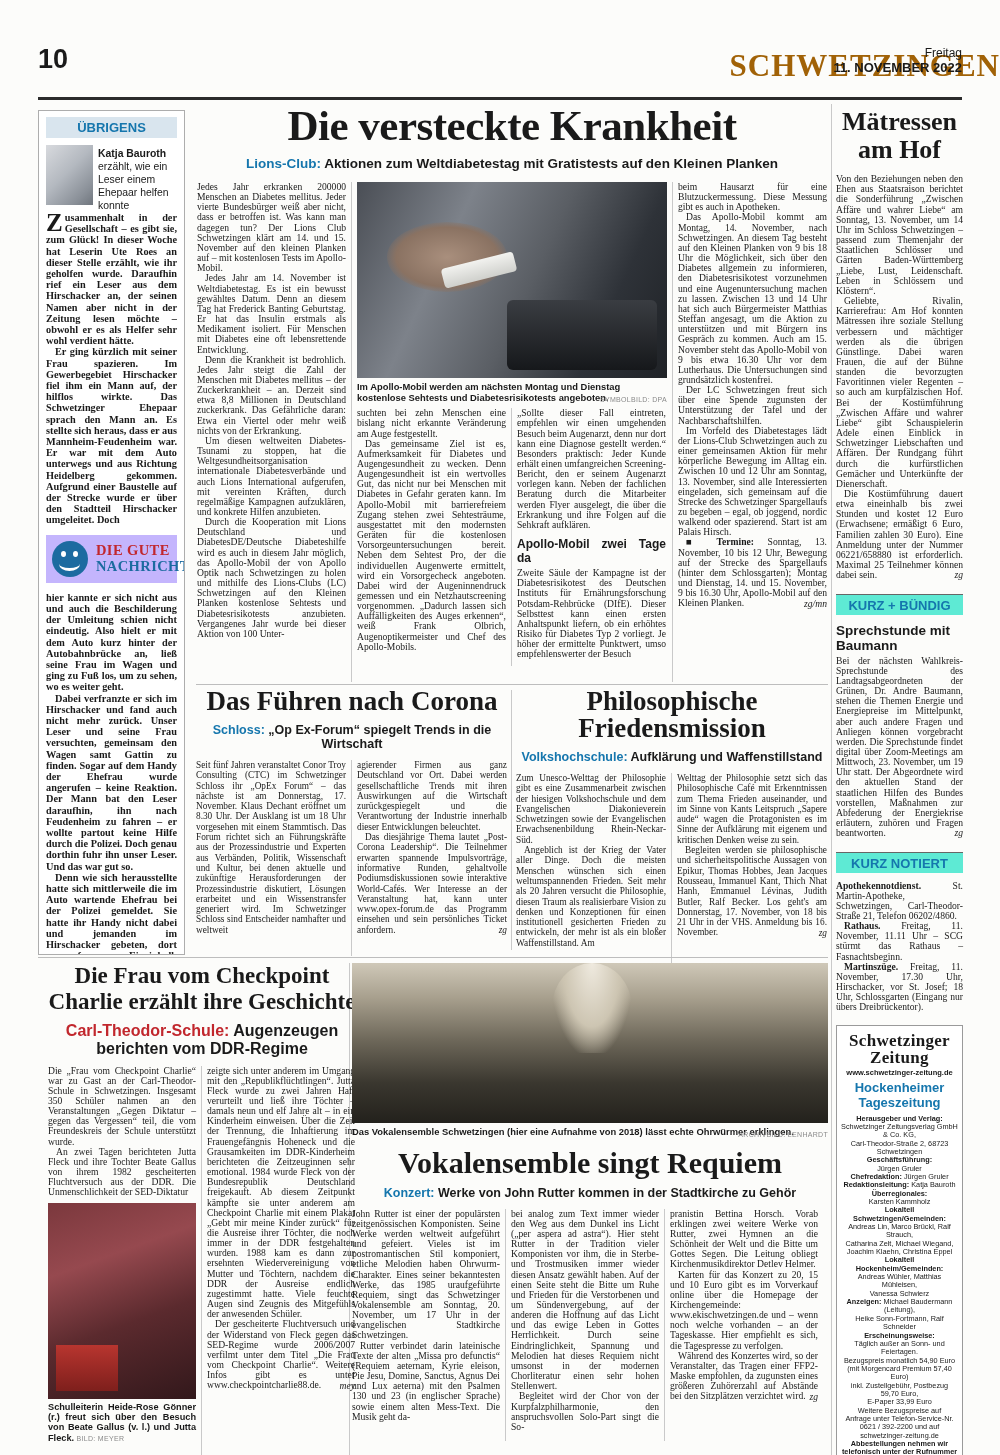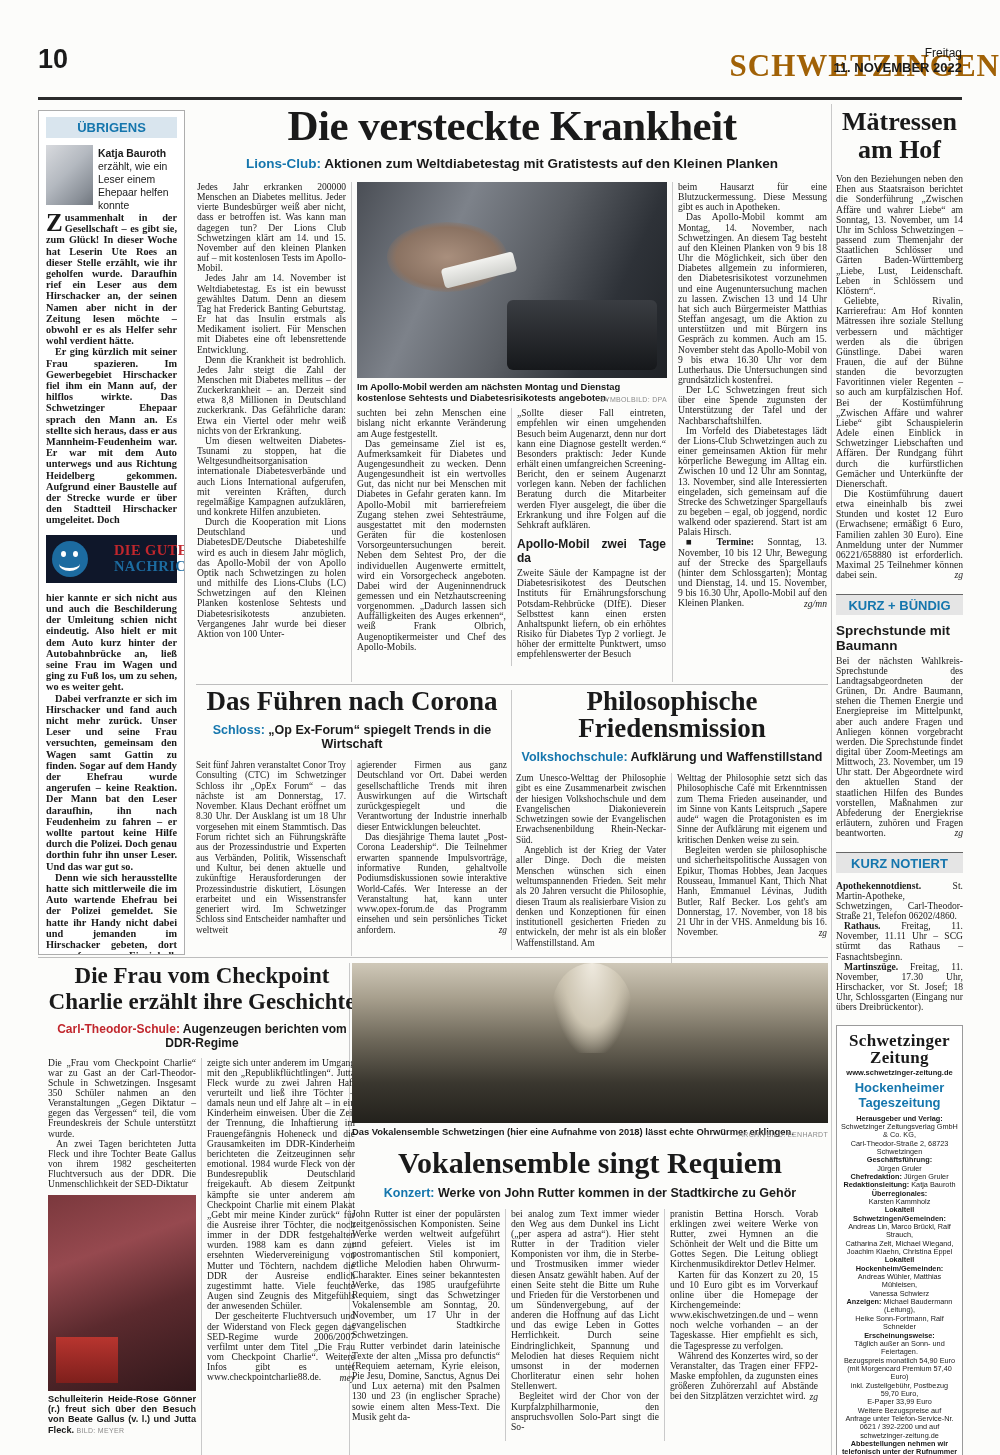--- a/index.html
+++ b/index.html
@@ -17,21 +17,21 @@
   #leftbox{position:absolute;left:38px;top:110px;width:147px;height:845px;border:1px solid #adadad;background:#fff;padding:6px 7px;box-sizing:border-box;overflow:hidden;}
   .bar{background:#d9e5ee;color:#1576ad;font:700 13px/1 "Liberation Sans",sans-serif;text-align:center;padding:4px 0;}
   .profile{display:flex;gap:5px;margin-top:7px;}
   .portrait{width:47px;height:60px;flex:none;background:linear-gradient(135deg,#d8dade 0%,#b4b9c0 45%,#8b9199 80%,#6f757d 100%);}
   .ptext{font:10.4px/1.25 "Liberation Sans",sans-serif;padding-top:2px;}
   .verloren{font:italic 400 23px/1.05 "Liberation Serif",serif;text-align:center;margin:13px 0 9px;}
   .lbody{font:10.3px/11.2px "Liberation Serif",serif;text-align:justify;hyphens:auto;}
   .lbody p{margin:0;font-weight:bold;}
   .lbody p + p{text-indent:9px;}
   .drop-first p:first-child::first-letter{font-size:25px;float:left;line-height:20px;padding:1px 2px 0 0;}
-  .gute{display:flex;align-items:center;gap:26px;background:#0f172a;padding:6px;margin:9px 0;}
+  .gute{display:flex;align-items:center;gap:8px;background:#c4b5fd;padding:6px;margin:9px 0;}
   .smiley{width:36px;height:36px;border-radius:50%;background:#1c6ba0;position:relative;flex:none;}
   .smiley .e{position:absolute;width:5px;height:6px;background:#fff;border-radius:50%;top:10px;}
   .smiley .el{left:9px;}.smiley .er{left:21px;}
   .smiley .m{position:absolute;left:7px;top:16px;width:21px;height:11px;border-bottom:3.5px solid #fff;border-radius:50%;}
   .gtxt{font-family:"Liberation Serif",serif;font-weight:700;font-size:14.5px;line-height:1.08;letter-spacing:.4px;}
   .g1{color:#c1272d;}.g2{color:#1c6ba0;}
   
   .bt{font:9.6px/10.15px "Liberation Serif",serif;text-align:justify;hyphens:auto;}
   .bt p{margin:0;}
   .bt p + p{text-indent:8px;}
@@ -53,42 +53,42 @@
   .ph-vial{position:absolute;left:85px;top:78px;width:74px;height:20px;background:linear-gradient(#f2f2ef,#cfd0cc);border-radius:4px;transform:rotate(-14deg);}
   .ph-hand{position:absolute;left:30px;top:40px;width:120px;height:70px;background:radial-gradient(ellipse at center,#a98f7d 0%,#8a7262 60%,transparent 75%);border-radius:50%;}
   .ph-case{position:absolute;right:10px;bottom:8px;width:150px;height:70px;background:linear-gradient(#3a3d42,#16181b);border-radius:6px;}
   .mcap{position:relative;font:700 9.4px/10.6px "Liberation Sans",sans-serif;margin:4px 0 5px;}
   .credit{position:absolute;right:0;bottom:0;font:7px "Liberation Sans",sans-serif;font-weight:400;color:#8a8a8a;letter-spacing:.3px;}
   .subcols{display:flex;height:258px;overflow:hidden;}
   .subh{font:700 12px "Liberation Sans",sans-serif;margin:7px 0 3px;text-indent:0;}
   
   #sidebar{position:absolute;left:836px;top:104px;width:127px;}
   #sidebar h2{font:700 26px/1.08 "Liberation Serif",serif;text-align:center;margin:4px 0 10px;}
-  .bar2{background:#e5e5e5;color:#1576ad;font:700 13px/1 "Liberation Sans",sans-serif;text-align:center;padding:4px 0 3px;border-top:1px solid #666;margin:13px 0 8px;}
+  .bar2{background:#5eead4;color:#1576ad;font:700 13px/1 "Liberation Sans",sans-serif;text-align:center;padding:4px 0 3px;border-top:1px solid #666;margin:13px 0 8px;}
   .sbh{font:700 13.5px "Liberation Sans",sans-serif;margin:0 0 3px;}
   .impbox{border:1px solid #9a9a9a;margin-top:12px;padding:6px 4px;text-align:center;overflow:hidden;height:436px;box-sizing:border-box;background:#fff;}
   .implogo{font:700 17px/1 "Liberation Serif",serif;letter-spacing:.3px;}
   .impurl{font:700 7.5px "Liberation Sans",sans-serif;margin:2px 0 3px;}
   .imph{font:700 13px "Liberation Sans",sans-serif;color:#1576ad;margin:2px 0 5px;}
   .imp{font:7.3px/8.35px "Liberation Sans",sans-serif;}
   .imp p{margin:0;}
   
   #fuehren,#frieden{position:absolute;top:688px;width:312px;}
   #fuehren{left:196px;}#frieden{left:516px;}
   .h2mid{font:700 27px/1 "Liberation Serif",serif;text-align:center;margin:0;}
   .kick2{margin-top:8px;font-size:12.5px;}
   .cols2{display:flex;margin-top:9px;height:196px;overflow:hidden;}
   .col2{width:150px;flex:none;position:relative;}
   .mt{font:9.3px/10.3px "Liberation Serif",serif;text-align:justify;hyphens:auto;}
   .mt p{margin:0;}
   .mt p + p{text-indent:8px;}
   
   #checkpoint{position:absolute;left:48px;top:963px;width:308px;height:492px;overflow:hidden;}
   #checkpoint h2{font:700 23px/1.12 "Liberation Serif",serif;text-align:center;margin:0;}
-  #checkpoint .kicker{margin-top:7px;font-size:12px;}
+  #checkpoint .kicker{margin-top:7px;font-size:16px;}
   .cols3{display:flex;margin-top:8px;height:404px;overflow:hidden;}
   .col3{width:148px;flex:none;position:relative;}
   .cphoto{width:148px;height:196px;margin-top:5px;position:relative;overflow:hidden;
     background:linear-gradient(160deg,#7b383d 0%,#96494f 30%,#5b2a2e 60%,#32181b 100%);}
   .cph-inset{position:absolute;left:8px;bottom:8px;width:62px;height:46px;background:linear-gradient(#b8352f,#7e1f1c);}
   .ccap{position:relative;font:700 9.2px/10.4px "Liberation Sans",sans-serif;margin-top:3px;}
   #vokal{position:absolute;left:352px;top:963px;width:476px;height:492px;overflow:hidden;}
   .vphoto{width:476px;height:160px;position:relative;overflow:hidden;
     background:linear-gradient(180deg,#cfc8b8 0%,#a79f8d 22%,#6e685a 48%,#3a372f 75%,#23211c 100%);}
   .vph-window{position:absolute;left:200px;top:0;width:80px;height:90px;background:radial-gradient(ellipse at top,#efeadf 0%,#cdc5b2 50%,transparent 75%);border-radius:50% 50% 0 0;}

